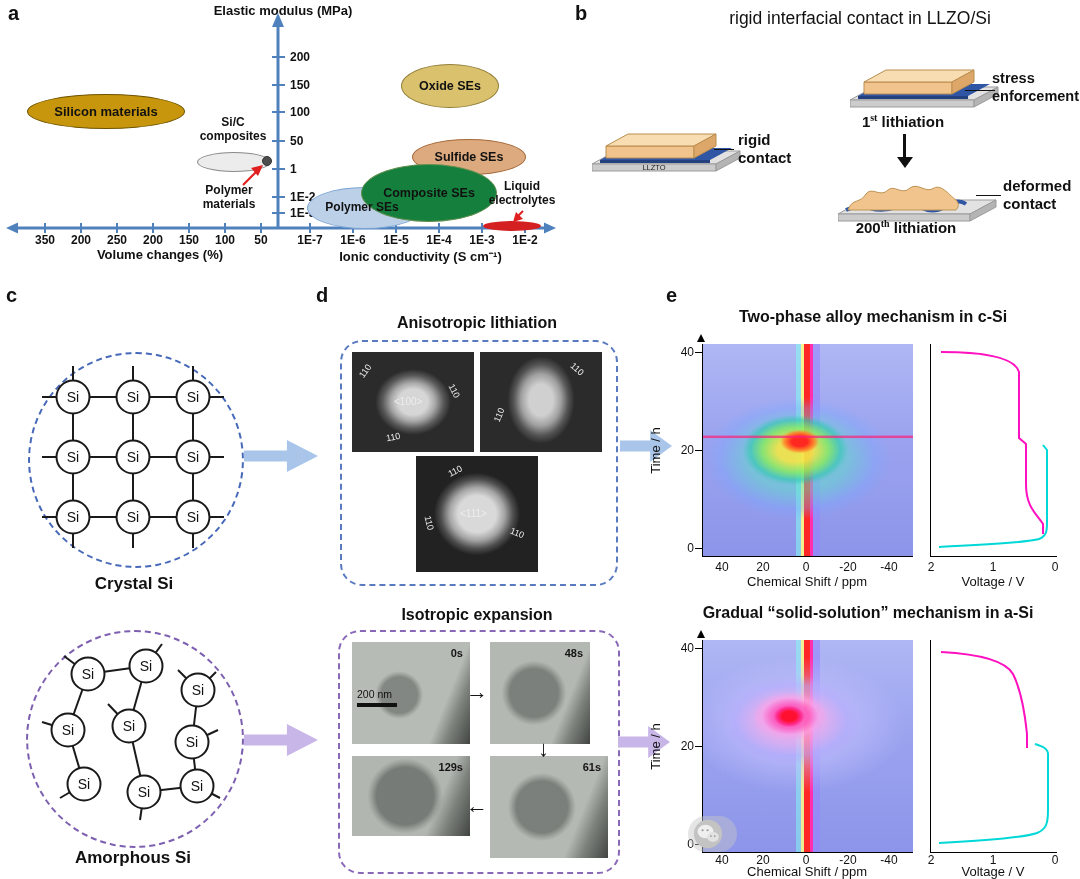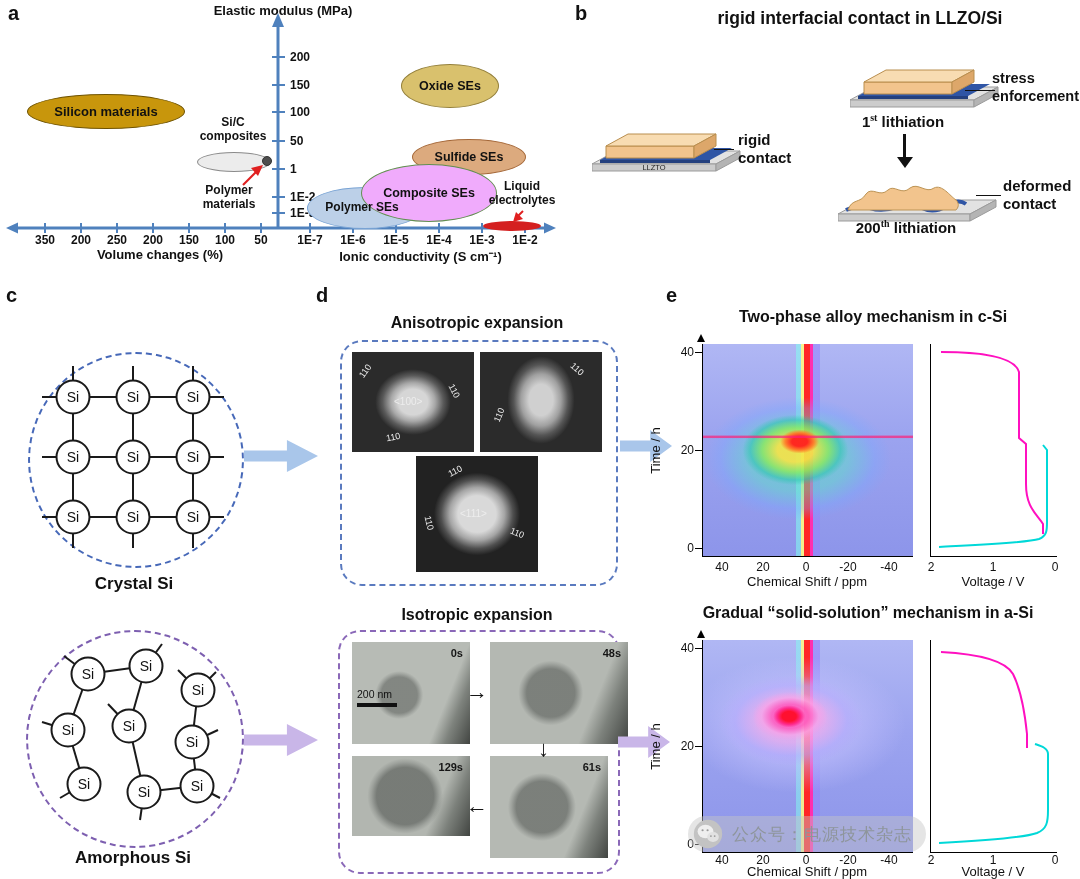--- a/index.html
+++ b/index.html
@@ -1,20 +1,20 @@
 <!DOCTYPE html>
 <html><head>
 <meta charset="utf-8">
 <style>
   html,body{margin:0;padding:0;background:#fff;}
   body{font-family:"Liberation Sans",sans-serif;color:#111;}
   #fig{position:relative;width:1080px;height:879px;background:#fff;overflow:hidden;}
   .abs{position:absolute;}
   .tag{font-size:20px;font-weight:bold;}
-  .b{font-weight:bold;}
+  .b{font-weight:normal;}
   .ctr{text-align:center;}
   .pre{white-space:pre-line;line-height:1.15;}
   .ell{border-radius:50%;display:flex;align-items:center;justify-content:center;font-weight:bold;font-size:12.5px;}
   .tick{font-size:12px;font-weight:bold;}
   .axt{font-size:13px;font-weight:bold;text-align:center;}
   .blab{font-weight:bold;font-size:15px;line-height:1.22;}
   .conn{border-top:1.5px solid #111;height:0;}
   .cap{font-weight:bold;font-size:17px;text-align:center;}
   .dashcirc{border:2.5px dashed;border-radius:50%;}
   .barrow{clip-path:polygon(0 33%,58% 33%,58% 0,100% 50%,58% 100%,58% 67%,0 67%);}
@@ -131,21 +131,21 @@
 composites</div>
     <div class="abs tick ctr pre" style="left:190px;top:184px;width:78px;">Polymer
 materials</div>
     <div class="abs ell" style="left:401px;top:64px;width:96px;height:42px;background:#d9c16d;border:1.5px solid #94803c;">
       <span>Oxide SEs</span>
     </div>
     <div class="abs ell" style="left:412px;top:139px;width:112px;height:34px;background:#dcaa7e;border:1.5px solid #a6693a;">
       <span>Sulfide SEs</span>
     </div>
     <div class="abs ell" style="left:307px;top:187px;width:114px;height:40px;background:#bcd0e8;border:1.5px solid #79a3d4;"></div>
-    <div class="abs ell" style="left:361px;top:164px;width:134px;height:56px;background:#f0abfc;border:1.5px solid #628f50;">
+    <div class="abs ell" style="left:361px;top:164px;width:134px;height:56px;background:#15803d;border:1.5px solid #628f50;">
       <span>Composite SEs</span>
     </div>
     <div class="abs tick ctr" style="left:310px;top:200px;width:104px;z-index:5;">Polymer SEs</div>
     <div class="abs tick ctr pre" style="left:477px;top:180px;width:90px;">Liquid
 electrolytes</div>
     <div class="abs" style="left:483px;top:221px;width:58px;height:10px;background:#d42020;border-radius:50%;"></div>
 
     <svg class="abs" width="562" height="268" style="left:0;top:0;pointer-events:none;">
       <circle cx="267" cy="161" r="4.5" fill="#4e4e4e" stroke="#333"></circle>
       <line x1="243" y1="185" x2="258" y2="170" stroke="#e02020" stroke-width="2.2"></line>
@@ -295,21 +295,21 @@
       </svg>
     </div>
     <div class="abs cap" style="left:26px;top:848px;width:214px;">Amorphous Si</div>
 
     <div class="abs barrow" style="left:244px;top:440px;width:74px;height:32px;background:#a9c6ea;"></div>
     <div class="abs barrow" style="left:244px;top:724px;width:74px;height:32px;background:#c9b6e8;"></div>
   </div>
 
   <div>
     <div class="abs tag" style="left:316px;top:284px;">d</div>
-    <div class="abs dtitle" style="left:340px;top:314px;width:274px;">Anisotropic expansion</div>
+    <div class="abs dtitle" style="left:340px;top:314px;width:274px;">Anisotropic lithiation</div>
     <div class="abs dashbox" style="left:340px;top:340px;width:274px;height:242px;border-color:#5a7abf;"></div>
 
     <div class="abs sem sem1" style="left:352px;top:352px;width:122px;height:100px;">
       <span class="semlab" style="left:6px;top:14px;transform:rotate(-55deg);">110</span>
       <span class="semlab" style="left:42px;top:44px;font-size:10px;">&lt;100&gt;</span>
       <span class="semlab" style="left:95px;top:34px;transform:rotate(62deg);">110</span>
       <span class="semlab" style="left:34px;top:80px;transform:rotate(-10deg);">110</span>
     </div>
     <div class="abs sem sem2" style="left:480px;top:352px;width:122px;height:100px;">
       <span class="semlab" style="left:90px;top:12px;transform:rotate(42deg);">110</span>
@@ -323,21 +323,21 @@
     </div>
 
     <div class="abs dtitle" style="left:338px;top:606px;width:278px;">Isotropic expansion</div>
     <div class="abs dashbox" style="left:338px;top:630px;width:278px;height:240px;border-color:#8a68b8;"></div>
 
     <div class="abs tem tem1" style="left:352px;top:642px;width:118px;height:102px;">
       <span class="temlab">0s</span>
       <span class="abs" style="left:5px;top:46px;font-size:10.5px;color:#111;">200 nm</span>
       <span class="abs" style="left:5px;top:61px;width:40px;height:4px;background:#111;"></span>
     </div>
-    <div class="abs tem tem2" style="left:490px;top:642px;width:138px;height:102px;">
+    <div class="abs tem tem2" style="left:490px;top:642px;width:100px;height:102px;">
       <span class="temlab">48s</span>
     </div>
     <div class="abs tem tem3" style="left:352px;top:756px;width:118px;height:80px;">
       <span class="temlab">129s</span>
     </div>
     <div class="abs tem tem4" style="left:490px;top:756px;width:118px;height:102px;">
       <span class="temlab">61s</span>
     </div>
     <div class="abs flowarr" style="left:466px;top:681px;">→</div>
     <div class="abs flowarr" style="left:538px;top:738px;">↓</div>
@@ -412,16 +412,15 @@
       <svg viewBox="0 0 36 36" width="30" height="30">
         <circle cx="18" cy="18" r="17" fill="#c3c3c3"></circle>
         <ellipse cx="15" cy="15" rx="9.5" ry="8" fill="#efefef"></ellipse>
         <circle cx="11.5" cy="13.5" r="1.3" fill="#9a9a9a"></circle>
         <circle cx="17.5" cy="13.5" r="1.3" fill="#9a9a9a"></circle>
         <ellipse cx="24" cy="21.5" rx="7" ry="6" fill="#e2e2e2"></ellipse>
         <circle cx="21.5" cy="20.5" r="1.1" fill="#9a9a9a"></circle>
         <circle cx="26" cy="20.5" r="1.1" fill="#9a9a9a"></circle>
       </svg>
     </span>
-    <span class="wmtext">公众号：电源技术杂志</span>
   </div>
 
 </div>
 
 </body></html>

